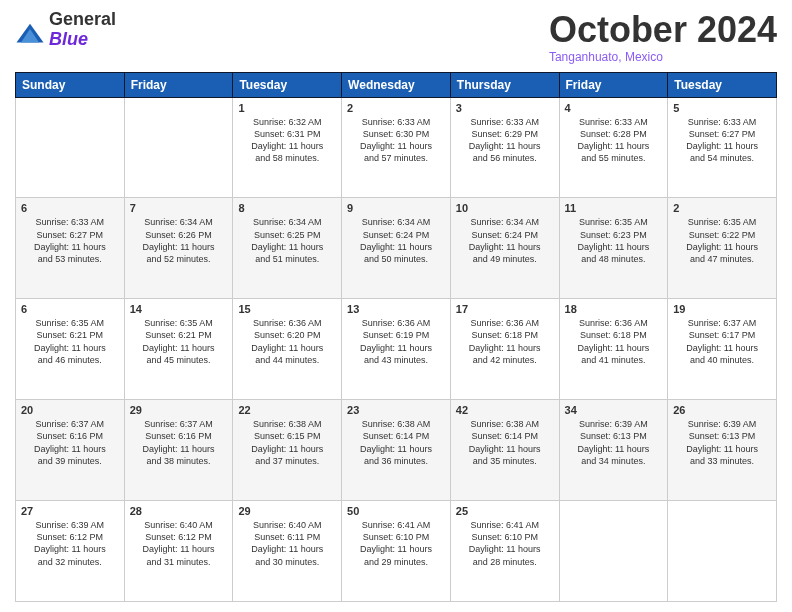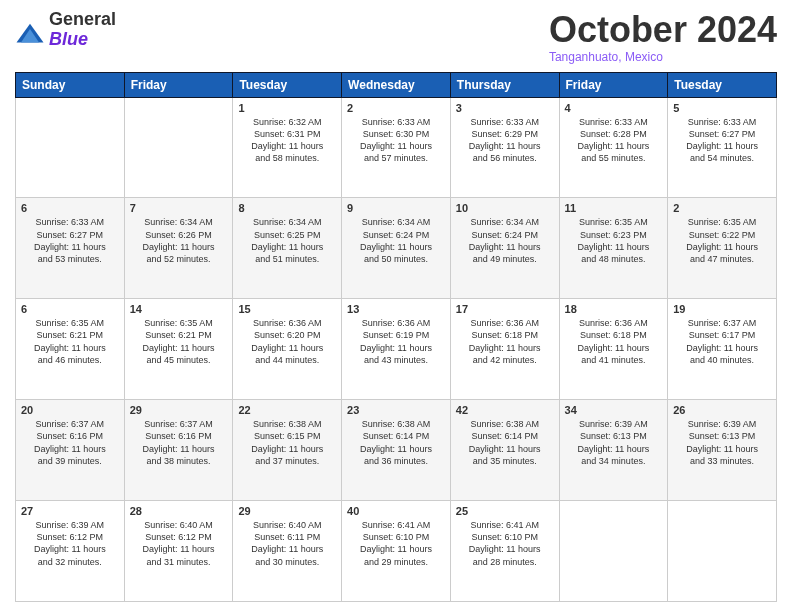--- a/index.html
+++ b/index.html
@@ -343,21 +343,21 @@
 and 31 minutes.</div>
           </td>
           <td>
             <span class="day-num">29</span>
             <div class="cell-text" style="white-space: pre-line;">Sunrise: 6:40 AM
 Sunset: 6:11 PM
 Daylight: 11 hours
 and 30 minutes.</div>
           </td>
           <td>
-            <span class="day-num">40</span>
+            <span class="day-num">50</span>
             <div class="cell-text" style="white-space: pre-line;">Sunrise: 6:41 AM
 Sunset: 6:10 PM
 Daylight: 11 hours
 and 29 minutes.</div>
           </td>
           <td>
             <span class="day-num">25</span>
             <div class="cell-text" style="white-space: pre-line;">Sunrise: 6:41 AM
 Sunset: 6:10 PM
 Daylight: 11 hours

